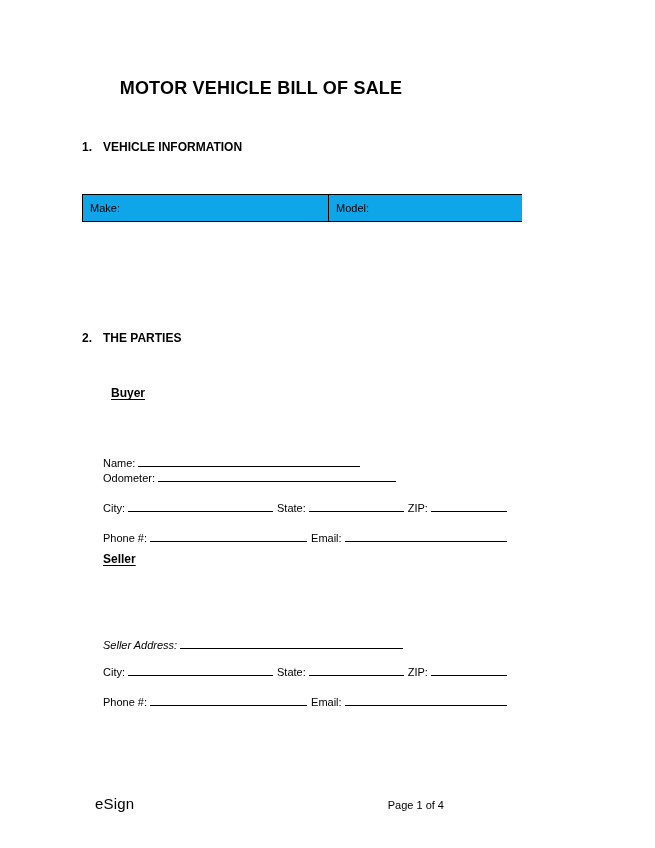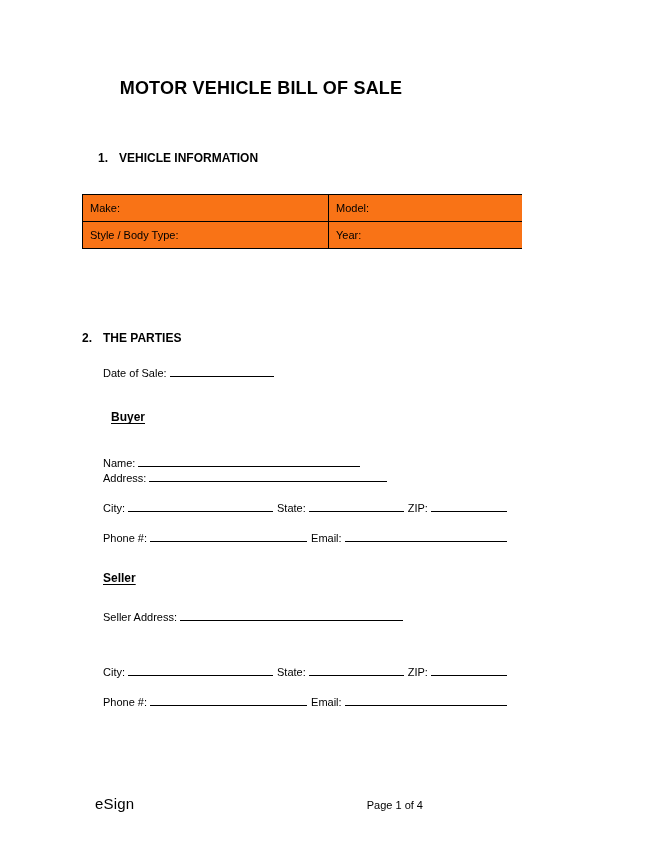--- a/index.html
+++ b/index.html
@@ -24,37 +24,37 @@
     letter-spacing: 0.2px;
   }
   .sec-heading {
     position: absolute;
     left: 82px;
     font-size: 12px;
     font-weight: bold;
     white-space: nowrap;
   }
   .sec-heading .sec-num { display: inline-block; width: 21px; }
-  .sec1 { top: 151px; margin-left: 16px; }
+  .sec1 { top: 140px; }
   .sec2 { top: 331px; }
   .vi-table {
     position: absolute;
     left: 82px;
     top: 194px;
     width: 497px;
     border-collapse: collapse;
     table-layout: fixed;
   }
   .vi-table td {
     border: 1px solid #000000;
     height: 27px;
     font-size: 11px;
     padding: 0 4px 0 7px;
     vertical-align: middle;
-    background: #f97316;
+    background: #0ea5e9;
   }
   .vi-table td.c1 { width: 246px; }
   .field-row {
     position: absolute;
     left: 103px;
     font-size: 11px;
     line-height: 14px;
     white-space: nowrap;
   }
   .party-heading {
@@ -78,41 +78,41 @@
   .w-bname { width: 222px; }
   .w-baddr { width: 238px; }
   .w-city { width: 145px; }
   .w-state { width: 95px; }
   .w-zip { width: 76px; }
   .w-phone { width: 157px; }
   .w-email { width: 162px; }
   .w-sname { width: 177px; }
   .w-saddr { width: 223px; }
   .r-date   { top: 365px; }
-  .r-buyer-h { top: 410px; padding-left: 8px; }
+  .r-buyer-h { top: 386px; padding-left: 8px; }
   .r-bname  { top: 455px; }
   .r-baddr  { top: 470px; }
   .r-bcity  { top: 500px; }
   .r-bphone { top: 530px; }
-  .r-seller-h { top: 571px; text-align: right; }
+  .r-seller-h { top: 552px; text-align: right; }
   .r-sname  { top: 603px; }
-  .r-saddr  { top: 609px; }
+  .r-saddr  { top: 637px; font-style: italic; }
   .r-scity  { top: 664px; }
   .r-sphone { top: 694px; }
   .footer-brand {
     position: absolute;
     left: 95px;
     top: 795px;
     font-size: 15px;
     font-weight: normal;
     letter-spacing: 0.2px;
   }
   .footer-page {
     position: absolute;
-    right: 99px;
+    right: 78px;
     top: 799px;
     font-size: 11px;
   }
 </style>
 </head>
 <body>
 
 <div class="page">
 
   <div class="doc-title">MOTOR VEHICLE BILL OF SALE</div>
@@ -120,43 +120,36 @@
   <div class="sec-heading sec1">
     <span class="sec-num">1.</span><span>VEHICLE INFORMATION</span>
   </div>
 
   <table class="vi-table">
     <tbody>
       <tr>
         <td class="c1"><span>Make:</span></td>
         <td><span>Model:</span></td>
       </tr>
-      <tr>
-        <td class="c1"><span>Style / Body Type:</span></td>
-        <td><span>Year:</span></td>
-      </tr>
     </tbody>
   </table>
 
   <div class="sec-heading sec2">
     <span class="sec-num">2.</span><span>THE PARTIES</span>
   </div>
 
-  <div class="field-row r-date">
-    <span>Date of Sale:</span><span class="blank w-date"></span>
-  </div>
 
   <div class="party-heading r-buyer-h">Buyer</div>
 
   <div class="field-row r-bname">
     <span>Name:</span><span class="blank w-bname"></span>
   </div>
 
   <div class="field-row r-baddr">
-    <span>Address:</span><span class="blank w-baddr"></span>
+    <span>Odometer:</span><span class="blank w-baddr"></span>
   </div>
 
   <div class="field-row r-bcity">
     <span>City:</span><span class="blank w-city"></span><span>State:</span><span class="blank w-state"></span><span>ZIP:</span><span class="blank w-zip"></span>
   </div>
 
   <div class="field-row r-bphone">
     <span>Phone #:</span><span class="blank w-phone"></span><span>Email:</span><span class="blank w-email"></span>
   </div>
 

